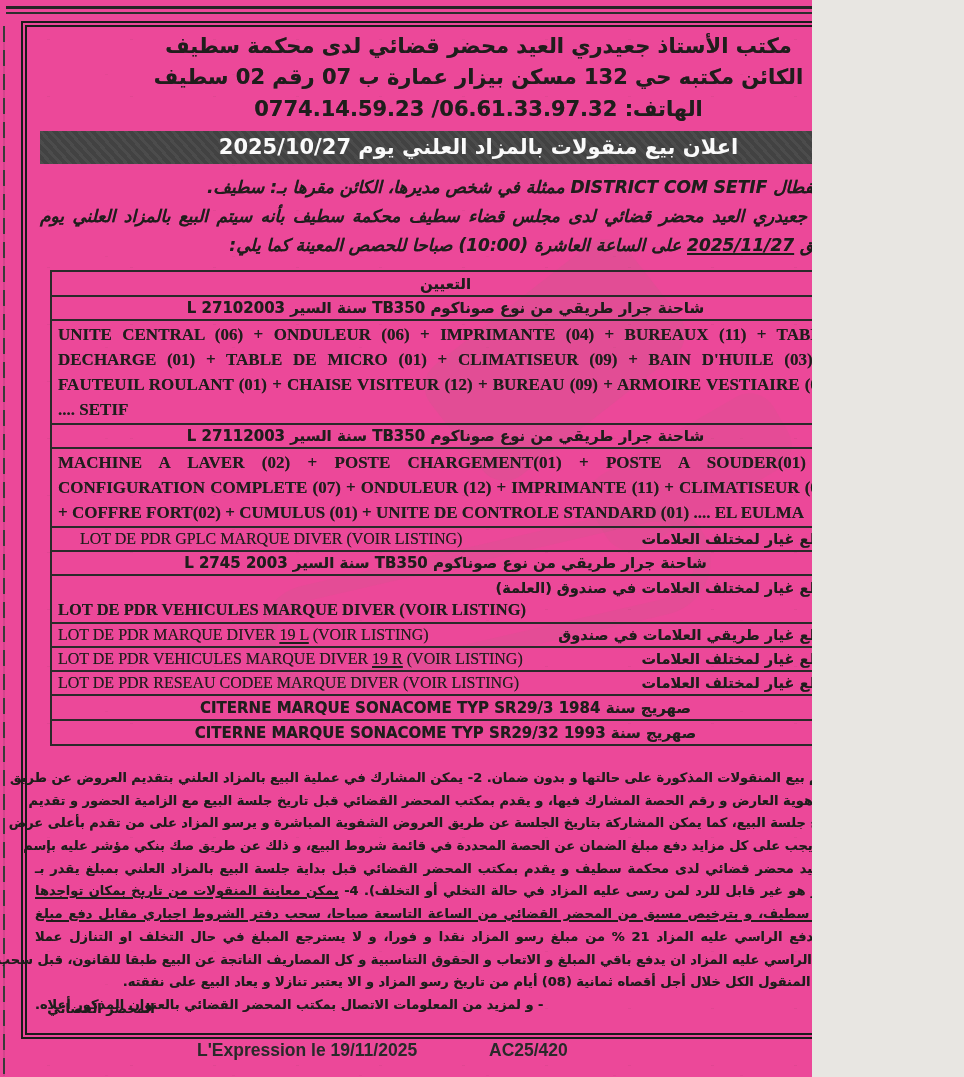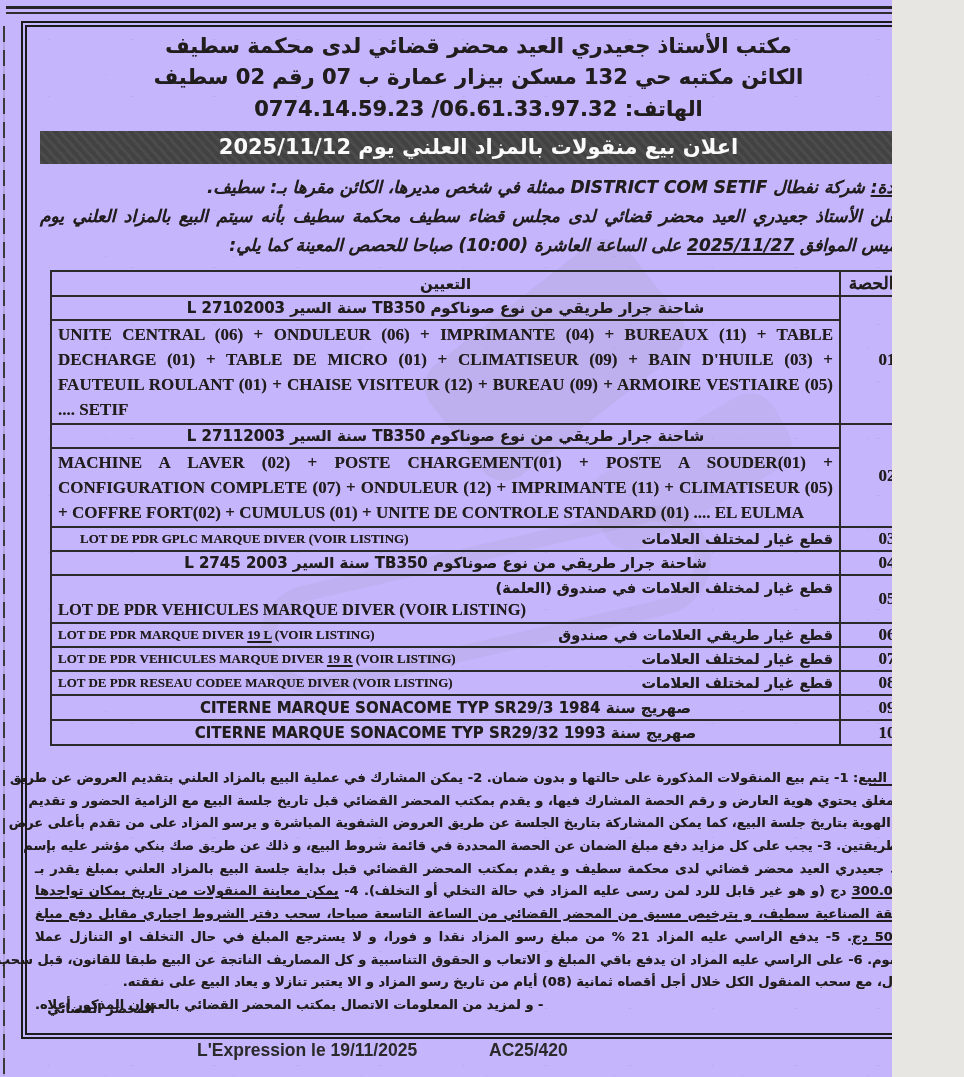--- a/index.html
+++ b/index.html
@@ -1,16 +1,16 @@
 <!DOCTYPE html>
 <html lang="ar"><head>
 <meta charset="utf-8">
 <style>
   html,body{margin:0;padding:0;background:#e8e6e2;}
-  .page{position:relative;width:892px;height:1077px;background:#c4b5fd;overflow:hidden;
+  .page{position:relative;width:812px;height:1077px;background:#ec4899;overflow:hidden;
         font-family:"DejaVu Sans",sans-serif;color:#1c1c1c;}
   .page::before{content:'';position:absolute;inset:0;pointer-events:none;
         background-image:radial-gradient(rgba(40,38,35,.06) 1px, transparent 1.3px),
                          radial-gradient(rgba(40,38,35,.045) 1px, transparent 1.2px);
         background-size:83px 57px,127px 91px;background-position:7px 11px,43px 29px;}
   .abs{position:absolute;}
   .ar{font-family:"DejaVu Sans",sans-serif;font-weight:700;direction:rtl;unicode-bidi:plaintext;}
   .ink{color:#1f1e1c;text-shadow:0 0 .5px rgba(25,25,25,.55);}
   
   .outer-top{left:6px;top:6px;width:946px;height:3px;border-top:3px solid #262626;border-bottom:2px solid #2e2e2e;}
@@ -38,21 +38,21 @@
   .lots{left:50px;top:270px;width:885px;border-collapse:collapse;direction:rtl;}
   .lots td{border:2px solid #2a2a2a;vertical-align:middle;padding:1px 6px;}
   .th{ text-align:center;font-size:15px;height:20px;}
   .lot-col{width:80px;text-align:center;font-family:"Liberation Serif","DejaVu Serif",serif;
            font-weight:700;font-size:17px;direction:ltr;border-radius:10px;}
   .ar-c{text-align:center;font-size:15px;height:20px;}
   .fr-block{direction:ltr;font-family:"Liberation Serif","DejaVu Serif",serif;font-weight:700;
             font-size:17px;line-height:25px;text-align:justify;padding:2px 7px;}
   .mix{display:flex;justify-content:space-between;align-items:center;min-height:19px;}
   .mix .ar-side{font-size:14.5px;}
-  .mix .fr-side{direction:ltr;font-family:"Liberation Serif","DejaVu Serif",serif;font-weight:700;font-size:13px;}
+  .mix .fr-side{direction:ltr;font-family:"Liberation Serif","DejaVu Serif",serif;font-weight:400;font-size:16px;}
   .indent-fr{margin-left:22px;}
   .two-line .l1{text-align:right;font-size:14.5px;line-height:22px;}
   .two-line .l2{direction:ltr;text-align:left;font-family:"Liberation Serif","DejaVu Serif",serif;
                 font-weight:700;font-size:16.5px;line-height:22px;}
   .center-line{text-align:center;font-size:15px;height:21px;}
   
   .conds{left:35px;top:767px;width:899px;direction:rtl;font-size:13px;}
   .cond-line{height:22.7px;line-height:22.7px;white-space:nowrap;overflow:visible;
              text-align:justify;text-align-last:justify;}
   .cond-line.natural{text-align:right;text-align-last:right;}
@@ -78,21 +78,21 @@
   <div class="abs wm wm1"></div>
   <div class="abs wm wm2"></div>
   <div class="abs wm wm3"></div>
 
   <div class="abs hline h1 ar ink">مكتب الأستاذ جعيدري العيد محضر قضائي لدى محكمة سطيف</div>
   <div class="abs hline h2 ar ink">الكائن مكتبه حي 132 مسكن بيزار عمارة ب 07 رقم 02 سطيف</div>
   <div class="abs hline h3 ar ink">
     <span>الهاتف:</span>
     <span dir="ltr">0774.14.59.23 /06.61.33.97.32</span>
   </div>
-  <div class="abs banner ar">اعلان بيع منقولات بالمزاد العلني يوم 2025/11/12</div>
+  <div class="abs banner ar">اعلان بيع منقولات بالمزاد العلني يوم 2025/10/27</div>
 
   <div class="abs intro-line i1 ar ink"><span class="u">لفائدة:</span><span> شركة نفطال </span><span dir="ltr">DISTRICT COM SETIF</span><span> ممثلة في شخص مديرها، الكائن مقرها بـ: سطيف.</span></div>
   <div class="abs intro-line i2 ar ink">* يعلن الأستاذ جعيدري العيد محضر قضائي لدى مجلس قضاء سطيف محكمة سطيف بأنه سيتم البيع بالمزاد العلني يوم</div>
   <div class="abs intro-line i3 ar ink"><span>الخميس الموافق </span><span class="u" dir="ltr">2025/11/27</span><span> على الساعة العاشرة (10:00) صباحا للحصص المعينة كما يلي:</span></div>
 
   <table class="abs lots ink">
     <tbody>
         <tr>
       <td class="lot-col th ar">رقم الحصة</td>
       <td class="th ar">التعيين</td>

